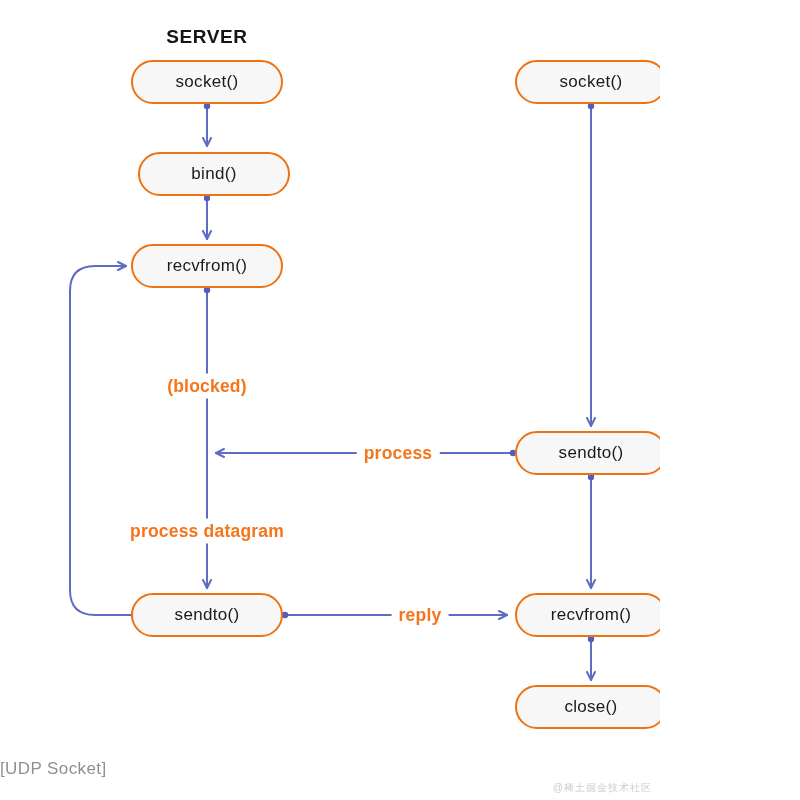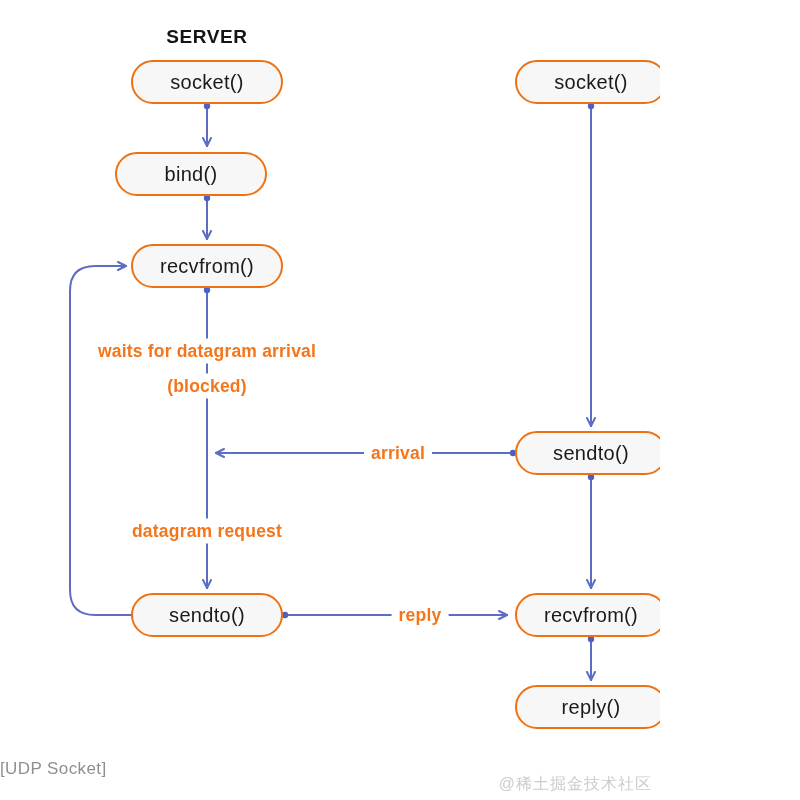--- a/index.html
+++ b/index.html
@@ -11,24 +11,24 @@
     position:absolute;width:200px;text-align:center;top:26px;
     font-size:19px;font-weight:600;letter-spacing:.6px;color:#151515;
   }
   #server-title{left:107px;}
   #client-title{left:491px;}
   .node{
     position:absolute;width:152px;height:44px;box-sizing:border-box;
     border:2px solid var(--node-border,#EE7112);border-radius:22px;
     background:var(--node-fill,#F7F7F7);
     display:flex;align-items:center;justify-content:center;
-    font-size:20px;color:#1a1a1a;letter-spacing:.3px;
+    font-size:17px;color:#1a1a1a;letter-spacing:.3px;
   }
   #node-server-socket{left:131px;top:60px;}
-  #node-server-bind{left:115px;top:152px;}
+  #node-server-bind{left:138px;top:152px;}
   #node-server-recvfrom{left:131px;top:244px;}
   #node-server-sendto{left:131px;top:593px;}
   #node-client-socket{left:515px;top:60px;}
   #node-client-sendto{left:515px;top:431px;}
   #node-client-recvfrom{left:515px;top:593px;}
   #node-client-close{left:515px;top:685px;}
   .annotation{
     position:absolute;transform:translate(-50%,-50%);
     background:#ffffff;padding:2px 7px;white-space:nowrap;
     font-size:17.5px;font-weight:600;color:var(--annotation-text,#F5751A);
@@ -41,21 +41,21 @@
   #ann-reply{left:420px;top:615px;}
   #edges-svg{position:absolute;left:0;top:0;}
   .edge{stroke:var(--arrow,#5E6DC4);stroke-width:2;fill:none;stroke-linecap:round;}
   .arrowhead-glyph{stroke:var(--arrow,#5E6DC4);stroke-width:2;fill:none;stroke-linecap:round;stroke-linejoin:round;}
   .origin-dot-glyph{fill:var(--arrow-dot,#4E5FC0);}
   #caption{
     position:absolute;left:0;top:759px;width:800px;
     font-size:17px;color:var(--caption-text,#8F8F8F);letter-spacing:.4px;
   }
   #watermark{
-    position:absolute;right:8px;bottom:5px;font-size:16px;
+    position:absolute;right:8px;bottom:5px;font-size:10px;
     color:#c3c3c3;opacity:.85;letter-spacing:1px;
   }
 </style>
 </head>
 <body>
 
 <div id="stage">
 
   <svg id="edges-svg" width="800" height="800" viewBox="0 0 800 800">
     <defs>
@@ -73,30 +73,29 @@
     <path class="edge" d="M591,106 V426" marker-start="url(#dot)" marker-end="url(#ah)"></path>
     <path class="edge" d="M513,453 H216" marker-start="url(#dot)" marker-end="url(#ah)"></path>
     <path class="edge" d="M591,477 V588" marker-start="url(#dot)" marker-end="url(#ah)"></path>
     <path class="edge" d="M285,615 H507" marker-start="url(#dot)" marker-end="url(#ah)"></path>
     <path class="edge" d="M669,615 H706 Q731,615 731,590 V478 Q731,453 706,453 H675" marker-start="url(#dot)" marker-end="url(#ah)"></path>
     <path class="edge" d="M591,639 V680" marker-start="url(#dot)" marker-end="url(#ah)"></path>
   </svg>
 
   <div class="col-title" id="server-title">SERVER</div>
 
-  <div class="annotation" id="ann-waits-1">waits for datagram arrival</div>
   <div class="annotation" id="ann-waits-2">(blocked)</div>
-  <div class="annotation" id="ann-process">datagram request</div>
-  <div class="annotation" id="ann-request">arrival</div>
+  <div class="annotation" id="ann-process">process datagram</div>
+  <div class="annotation" id="ann-request">process</div>
   <div class="annotation" id="ann-reply">reply</div>
 
   <div class="node" id="node-server-socket">socket()</div>
   <div class="node" id="node-server-bind">bind()</div>
   <div class="node" id="node-server-recvfrom">recvfrom()</div>
   <div class="node" id="node-server-sendto">sendto()</div>
   <div class="node" id="node-client-socket">socket()</div>
   <div class="node" id="node-client-sendto">sendto()</div>
   <div class="node" id="node-client-recvfrom">recvfrom()</div>
-  <div class="node" id="node-client-close">reply()</div>
+  <div class="node" id="node-client-close">close()</div>
 
   <div id="caption">[UDP Socket]</div>
   <div id="watermark">@稀土掘金技术社区</div>
 </div>
 
 </body></html>

